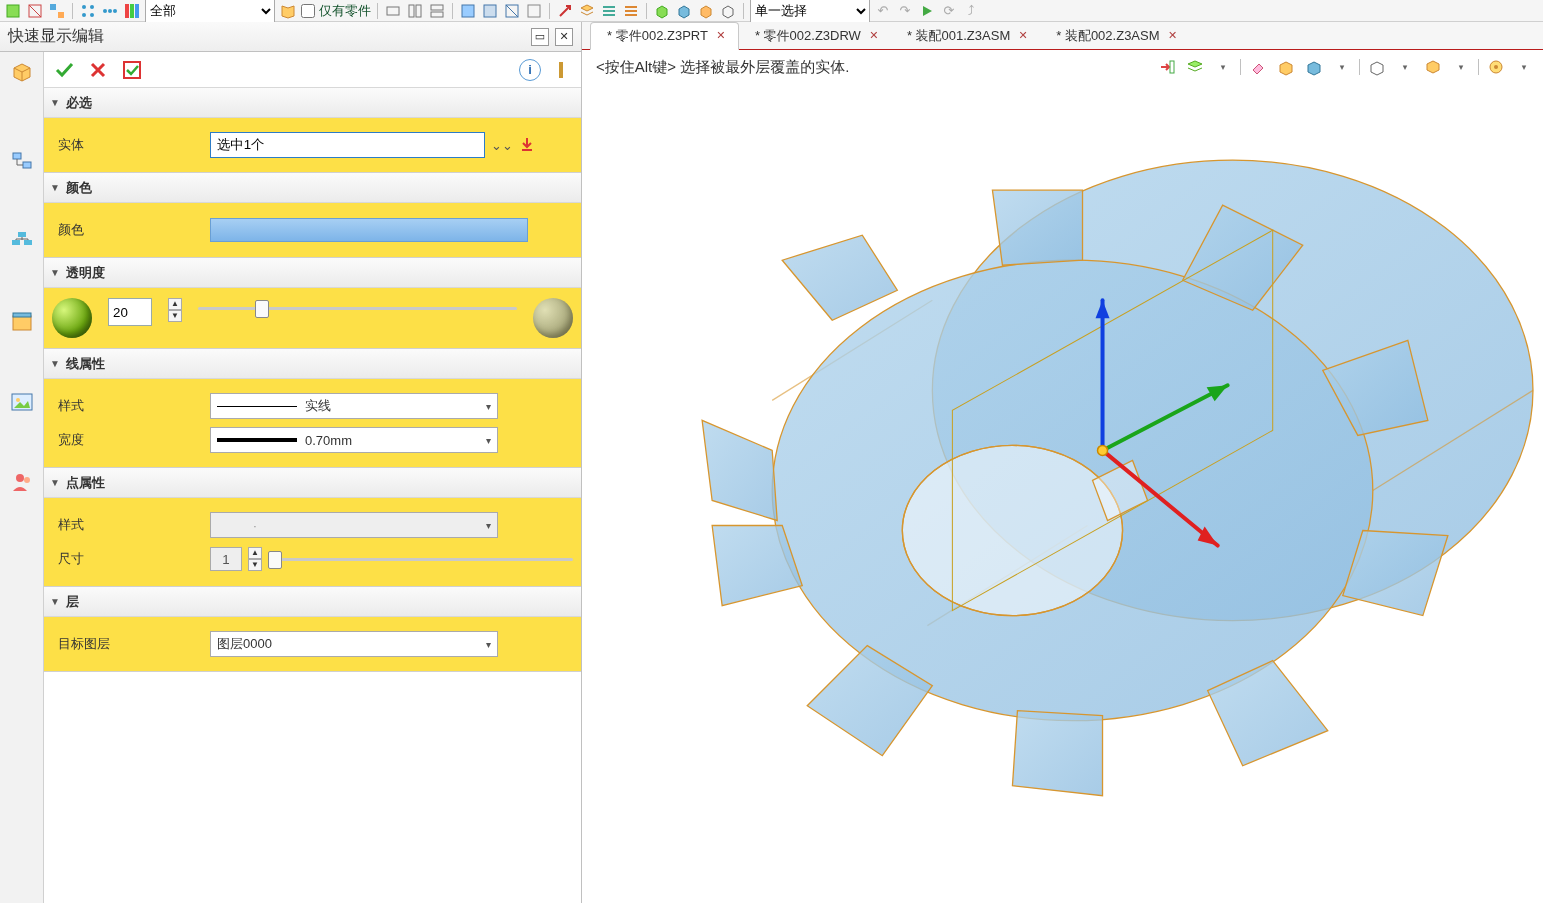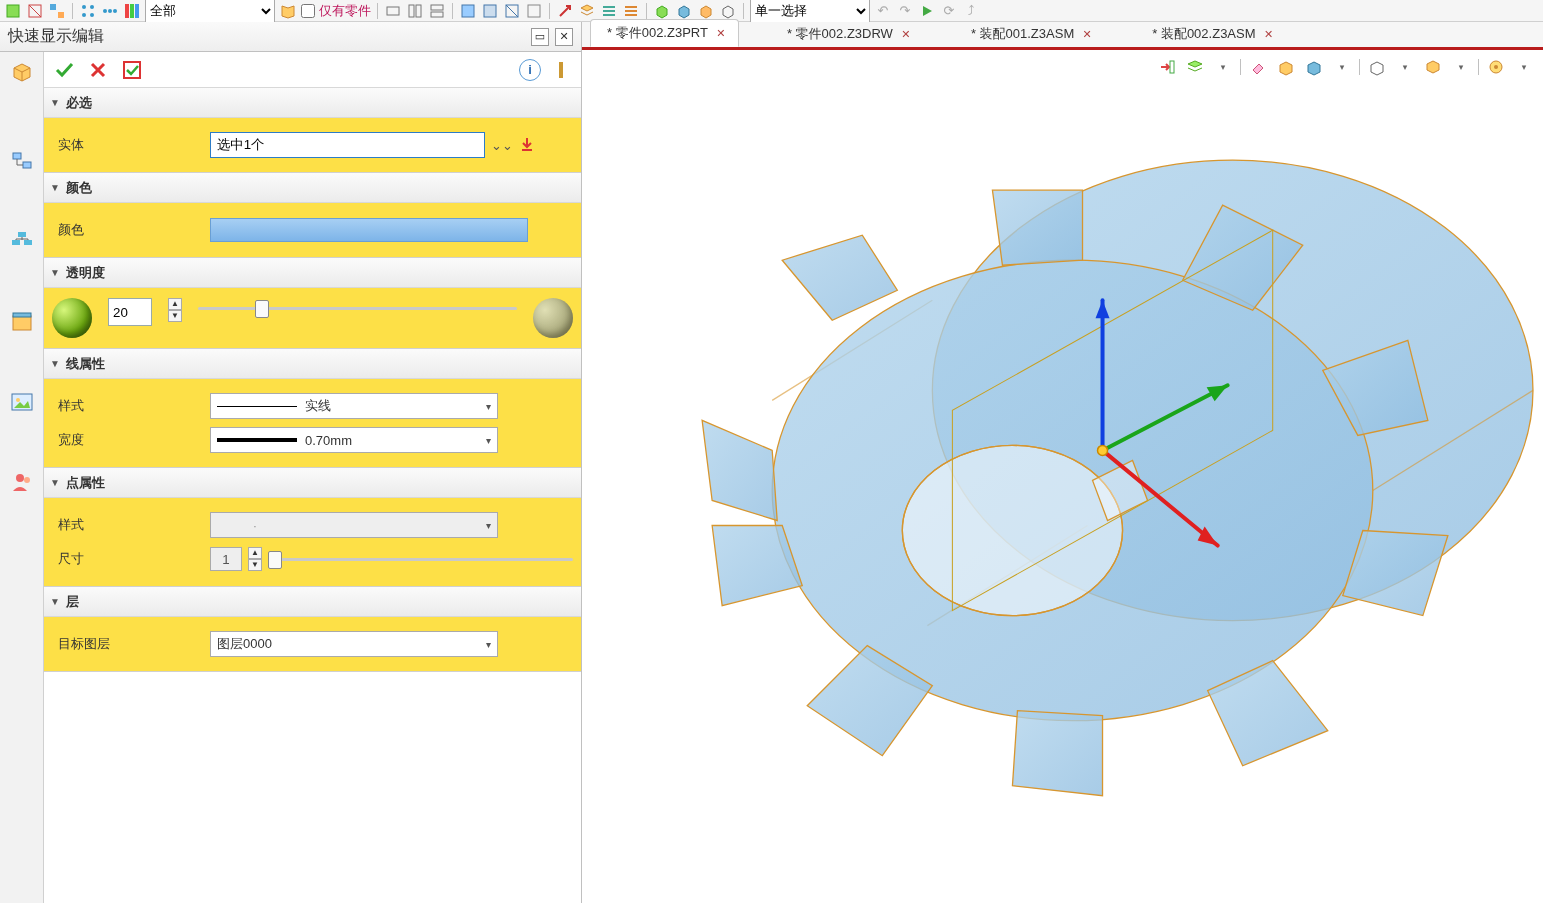--- a/index.html
+++ b/index.html
@@ -60,21 +60,21 @@
 .combo { width: 288px; height: 26px; border: 1px solid #aaa; background: #fff; display: flex; align-items: center; padding: 0 6px; justify-content: space-between; cursor: pointer; }
 .combo .line-preview { width: 80px; border-top: 1px solid #000; }
 .combo .line-preview.thick { border-top: 4px solid #000; }
 .combo .combo-text { flex: 1; text-align: left; padding-left: 8px; }
 .combo .combo-caret { font-size: 10px; color: #555; }
 .combo.disabled { background: #eee; color: #999; }
 .combo .dotprev { width: 80px; text-align: center; letter-spacing: 4px; }
 
 .num-small { width: 32px; height: 24px; border: 1px solid #aaa; text-align: center; background: #eee; }
 
-.tabs { height: 28px; display: flex; align-items: flex-end; background: #f6f6f6; border-bottom: 3px solid #b91c1c; padding: 0 8px; gap: 32px; }
+.tabs { height: 28px; display: flex; align-items: center; background: #f6f6f6; border-bottom: 1px solid #b91c1c; padding: 0 8px; }
 .tab { padding: 4px 10px 4px 16px; display: flex; align-items: center; gap: 6px; font-size: 13px; cursor: pointer; position: relative; }
 .tab .close { width: 14px; height: 14px; font-size: 11px; color: #b04040; display: flex; align-items: center; justify-content: center; cursor: pointer; }
 .tab.active { background: #fff; border: 1px solid #c9c9c9; border-bottom: 1px solid #fff; border-radius: 4px 4px 0 0; }
 
 .viewport { flex: 1; position: relative; background: #ffffff; overflow: hidden; }
 .view-toolbar { position: absolute; top: 6px; right: 8px; display: flex; gap: 6px; align-items: center; z-index: 5; }
 .view-toolbar .vico { width: 22px; height: 22px; display: flex; align-items: center; justify-content: center; cursor: pointer; border-radius: 3px; }
 .view-toolbar .vsep { width: 1px; height: 16px; background: #c0c0c0; }
 .hint { position: absolute; left: 14px; top: 6px; font-size: 15px; line-height: 22px; z-index: 4; }
 
@@ -126,21 +126,21 @@
         <rect x="11" y="1" width="4" height="14" fill="#49e"></rect>
       </svg>
     </span>
   <select class="sel1"><option>全部</option></select>
   <span class="tb-ico">
       <svg width="16" height="16">
         <path d="M2 3 L8 5 L14 3 L14 13 L8 15 L2 13 Z" fill="#fc6" stroke="#c83"></path>
       </svg>
     </span>
   <input type="checkbox" class="chk" style="">
-  <span style="color:#be185d">仅有零件</span>
+  <span style="color:#14532d">仅有零件</span>
   <span class="tb-sep"></span>
   <span class="tb-ico">
       <svg width="16" height="16">
         <rect x="2" y="4" width="12" height="8" fill="none" stroke="#777"></rect>
       </svg>
     </span>
   <span class="tb-ico">
       <svg width="16" height="16">
         <rect x="2" y="2" width="5" height="12" fill="none" stroke="#777"></rect>
         <rect x="9" y="2" width="5" height="12" fill="none" stroke="#777"></rect>
@@ -471,20 +471,21 @@
           <span class="close">✕</span>
         </div>
       <div class="tab">
           <span>* 装配002.Z3ASM</span>
           <span class="close">✕</span>
         </div>
     </div>
 
     <div class="viewport">
       <div class="hint">
+        <div>&lt;按住Alt键&gt; 选择被最外层覆盖的实体.</div>
       </div>
 
       <div class="view-toolbar">
         <span class="vico">
             <svg width="18" height="18">
               <path d="M3 9 L11 9 M8 6 L11 9 L8 12" stroke="#d44" fill="none" stroke-width="2"></path>
               <rect x="12" y="3" width="4" height="12" fill="none" stroke="#4a4"></rect>
             </svg>
           </span>
         <span class="vico">

